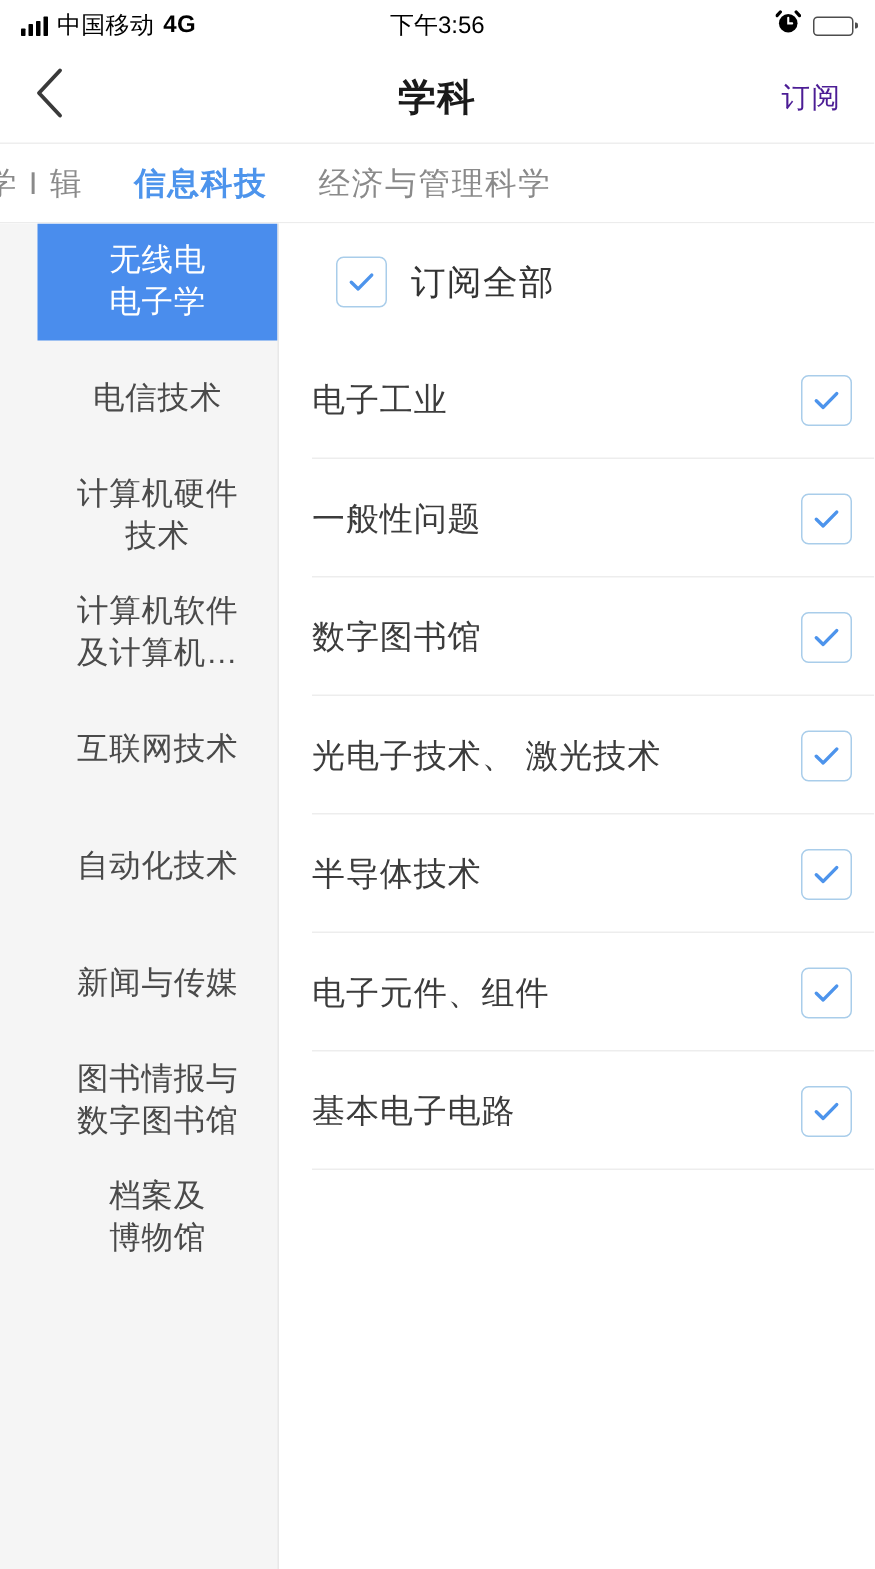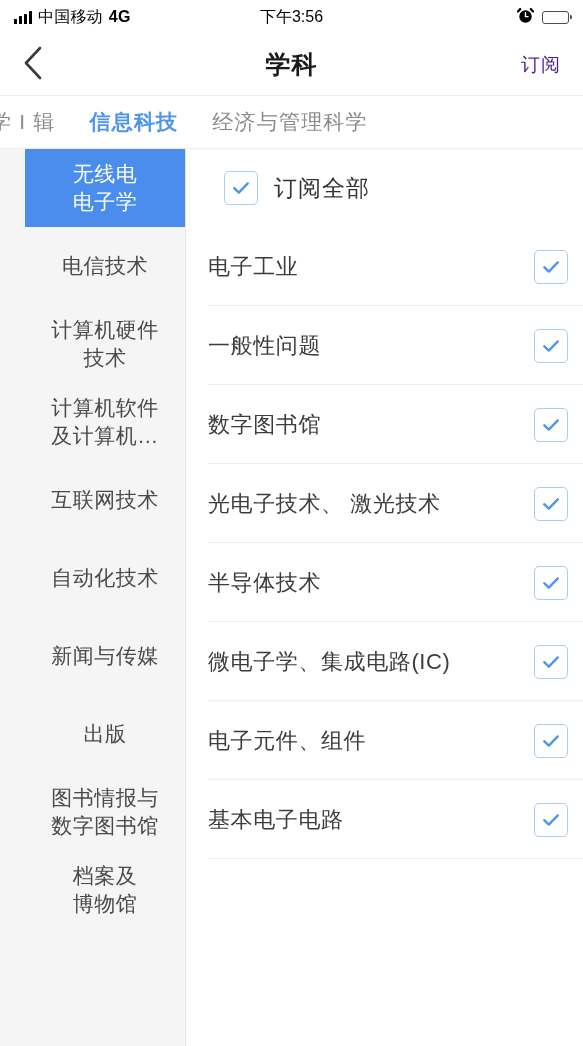--- a/index.html
+++ b/index.html
@@ -329,21 +329,20 @@
 <div class="content">
 
   <div class="sidebar">
     <div class="side-item active">无线电<br>电子学</div>
     <div class="side-item">电信技术</div>
     <div class="side-item">计算机硬件<br>技术</div>
     <div class="side-item">计算机软件<br>及计算机…</div>
     <div class="side-item">互联网技术</div>
     <div class="side-item">自动化技术</div>
     <div class="side-item">新闻与传媒</div>
-    <div class="side-item">出版</div>
     <div class="side-item">图书情报与<br>数字图书馆</div>
     <div class="side-item">档案及<br>博物馆</div>
   </div>
 
   <div class="main-panel">
 
     <div class="select-all-row">
       <span class="checkbox">
         <svg width="20" height="20" viewBox="0 0 20 20">
           <path d="M3.2 10.2 L7.8 14.6 L16.8 5.4" stroke="#4d94ec" stroke-width="2.3" fill="none" stroke-linecap="round" stroke-linejoin="round"></path>
@@ -400,30 +399,20 @@
       <span class="row-label">半导体技术</span>
       <span class="row-check-wrap">
         <span class="checkbox">
           <svg width="20" height="20" viewBox="0 0 20 20">
               <path d="M3.2 10.2 L7.8 14.6 L16.8 5.4" stroke="#4d94ec" stroke-width="2.3" fill="none" stroke-linecap="round" stroke-linejoin="round"></path>
             </svg>
         </span>
       </span>
     </div>
 
-    <div class="list-row">
-      <span class="row-label">微电子学、集成电路(IC)</span>
-      <span class="row-check-wrap">
-        <span class="checkbox">
-          <svg width="20" height="20" viewBox="0 0 20 20">
-              <path d="M3.2 10.2 L7.8 14.6 L16.8 5.4" stroke="#4d94ec" stroke-width="2.3" fill="none" stroke-linecap="round" stroke-linejoin="round"></path>
-            </svg>
-        </span>
-      </span>
-    </div>
 
     <div class="list-row">
       <span class="row-label">电子元件、组件</span>
       <span class="row-check-wrap">
         <span class="checkbox">
           <svg width="20" height="20" viewBox="0 0 20 20">
               <path d="M3.2 10.2 L7.8 14.6 L16.8 5.4" stroke="#4d94ec" stroke-width="2.3" fill="none" stroke-linecap="round" stroke-linejoin="round"></path>
             </svg>
         </span>
       </span>

